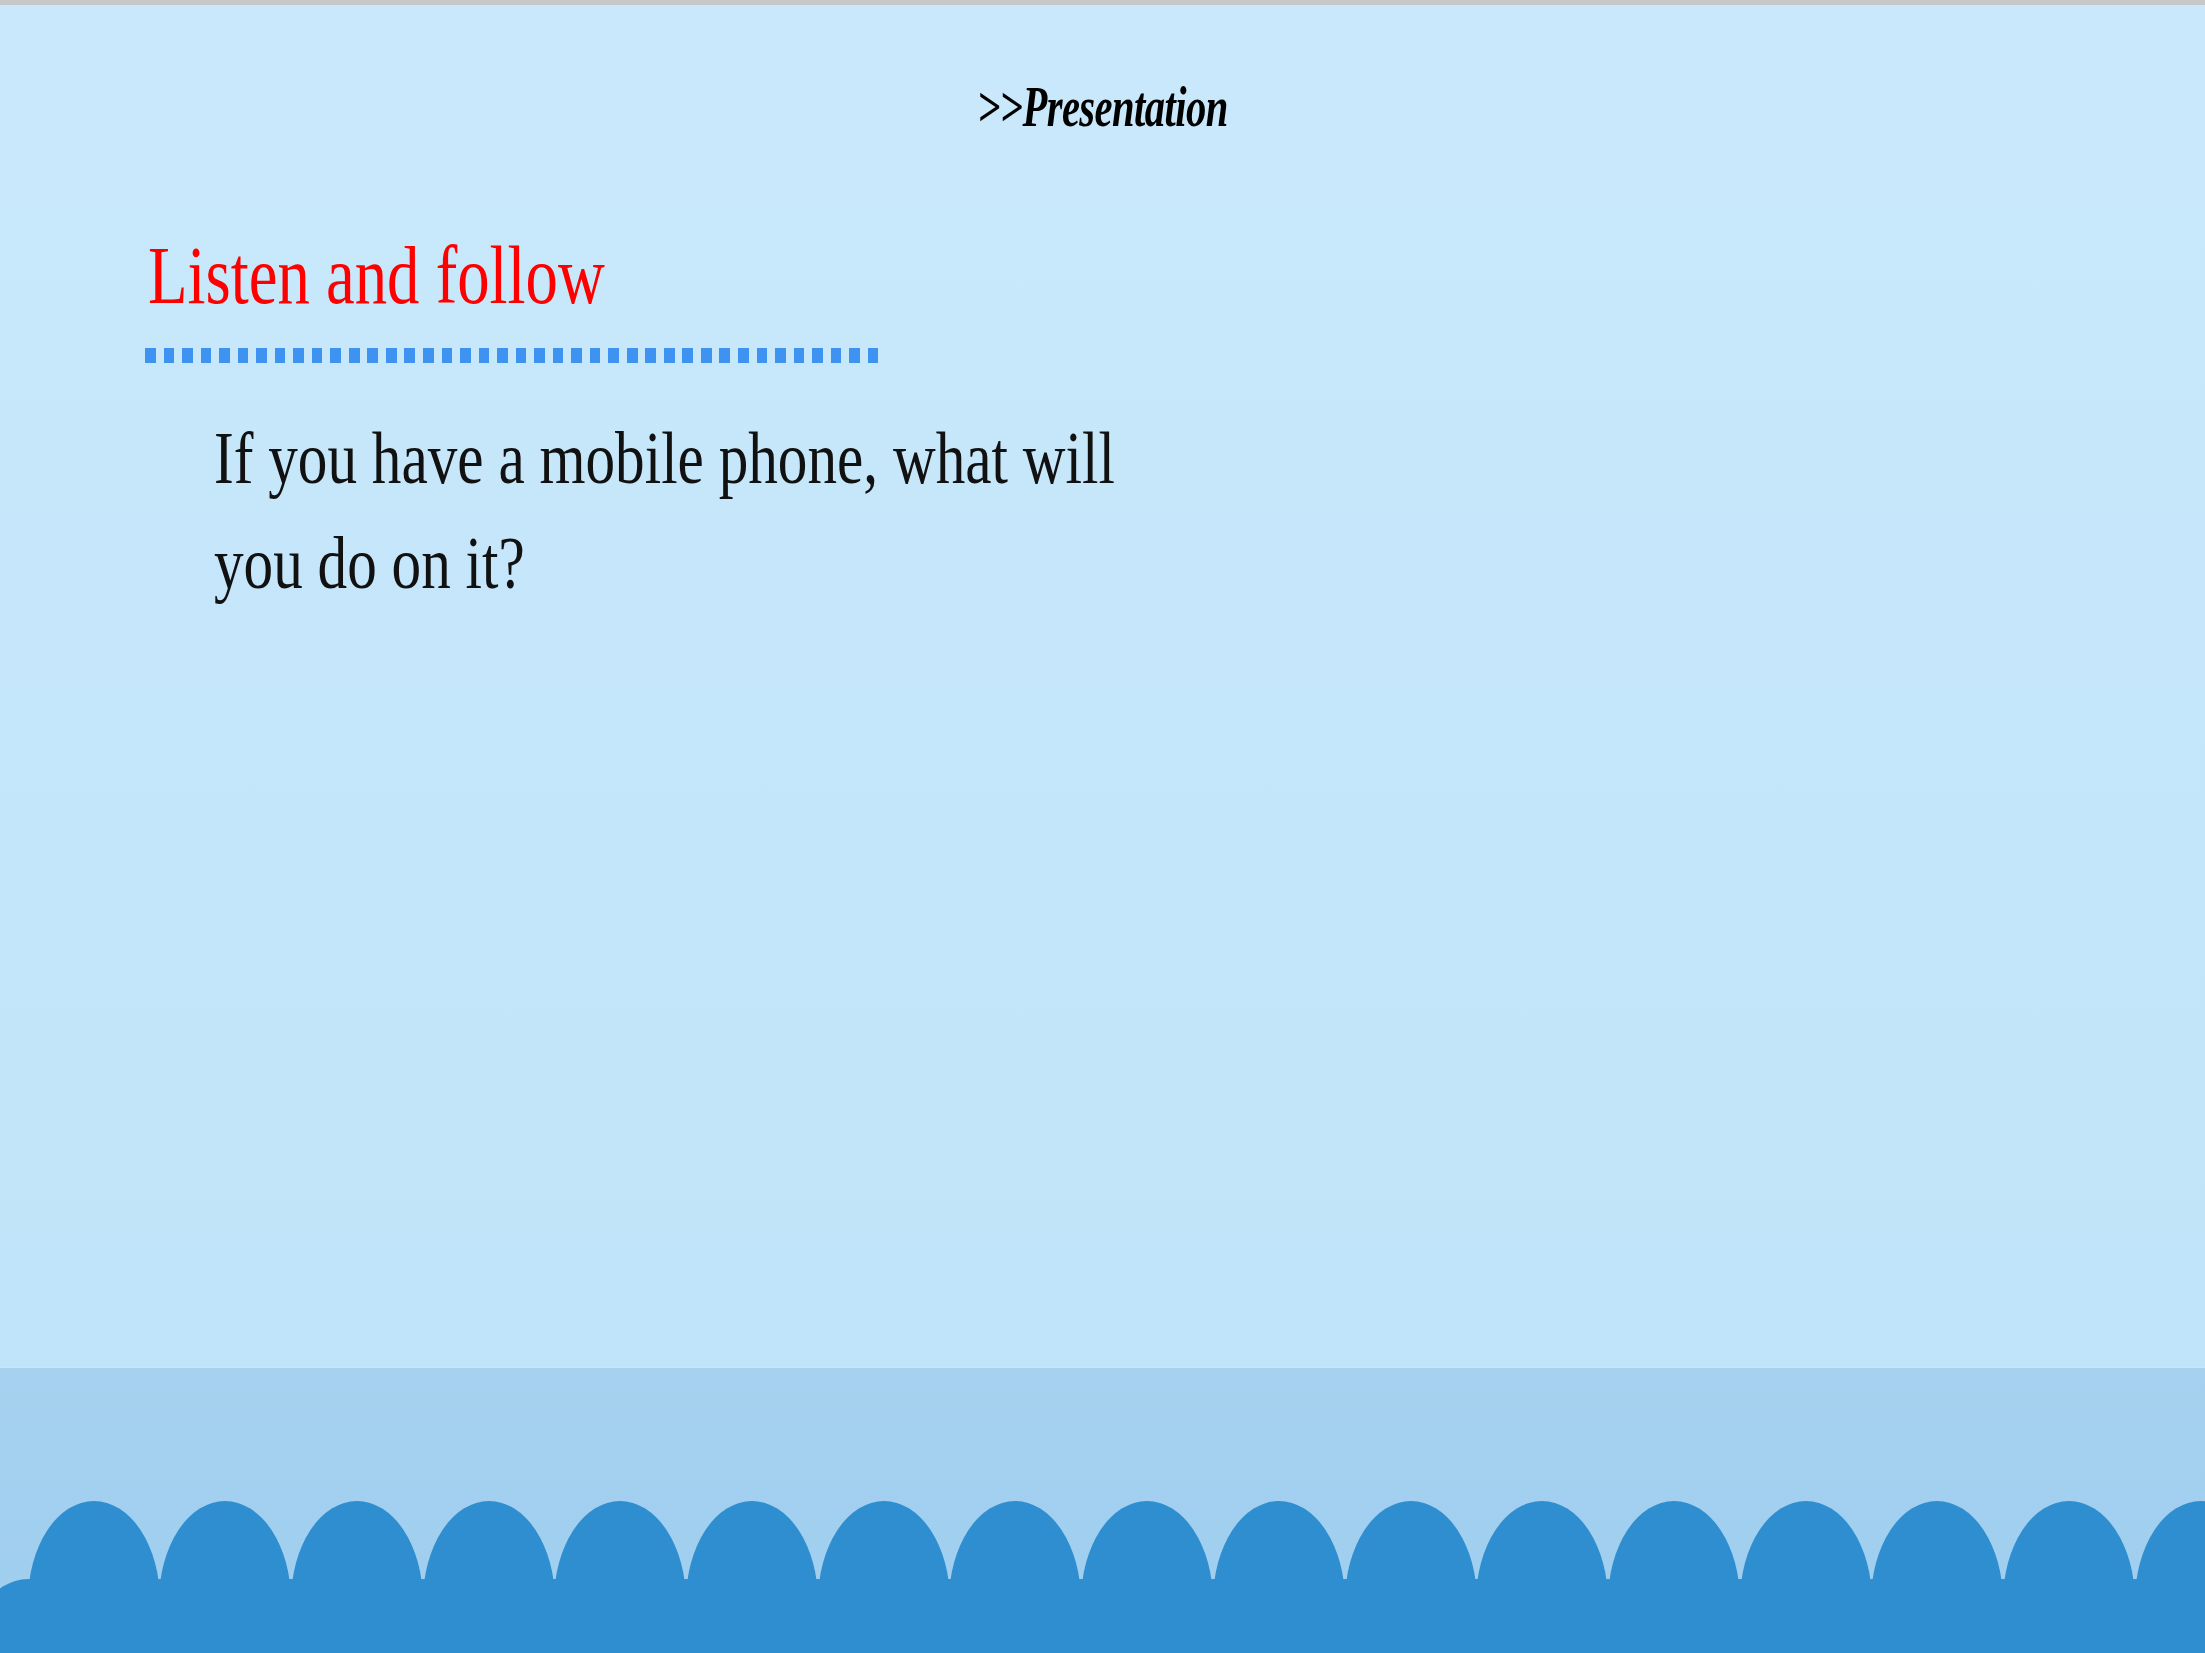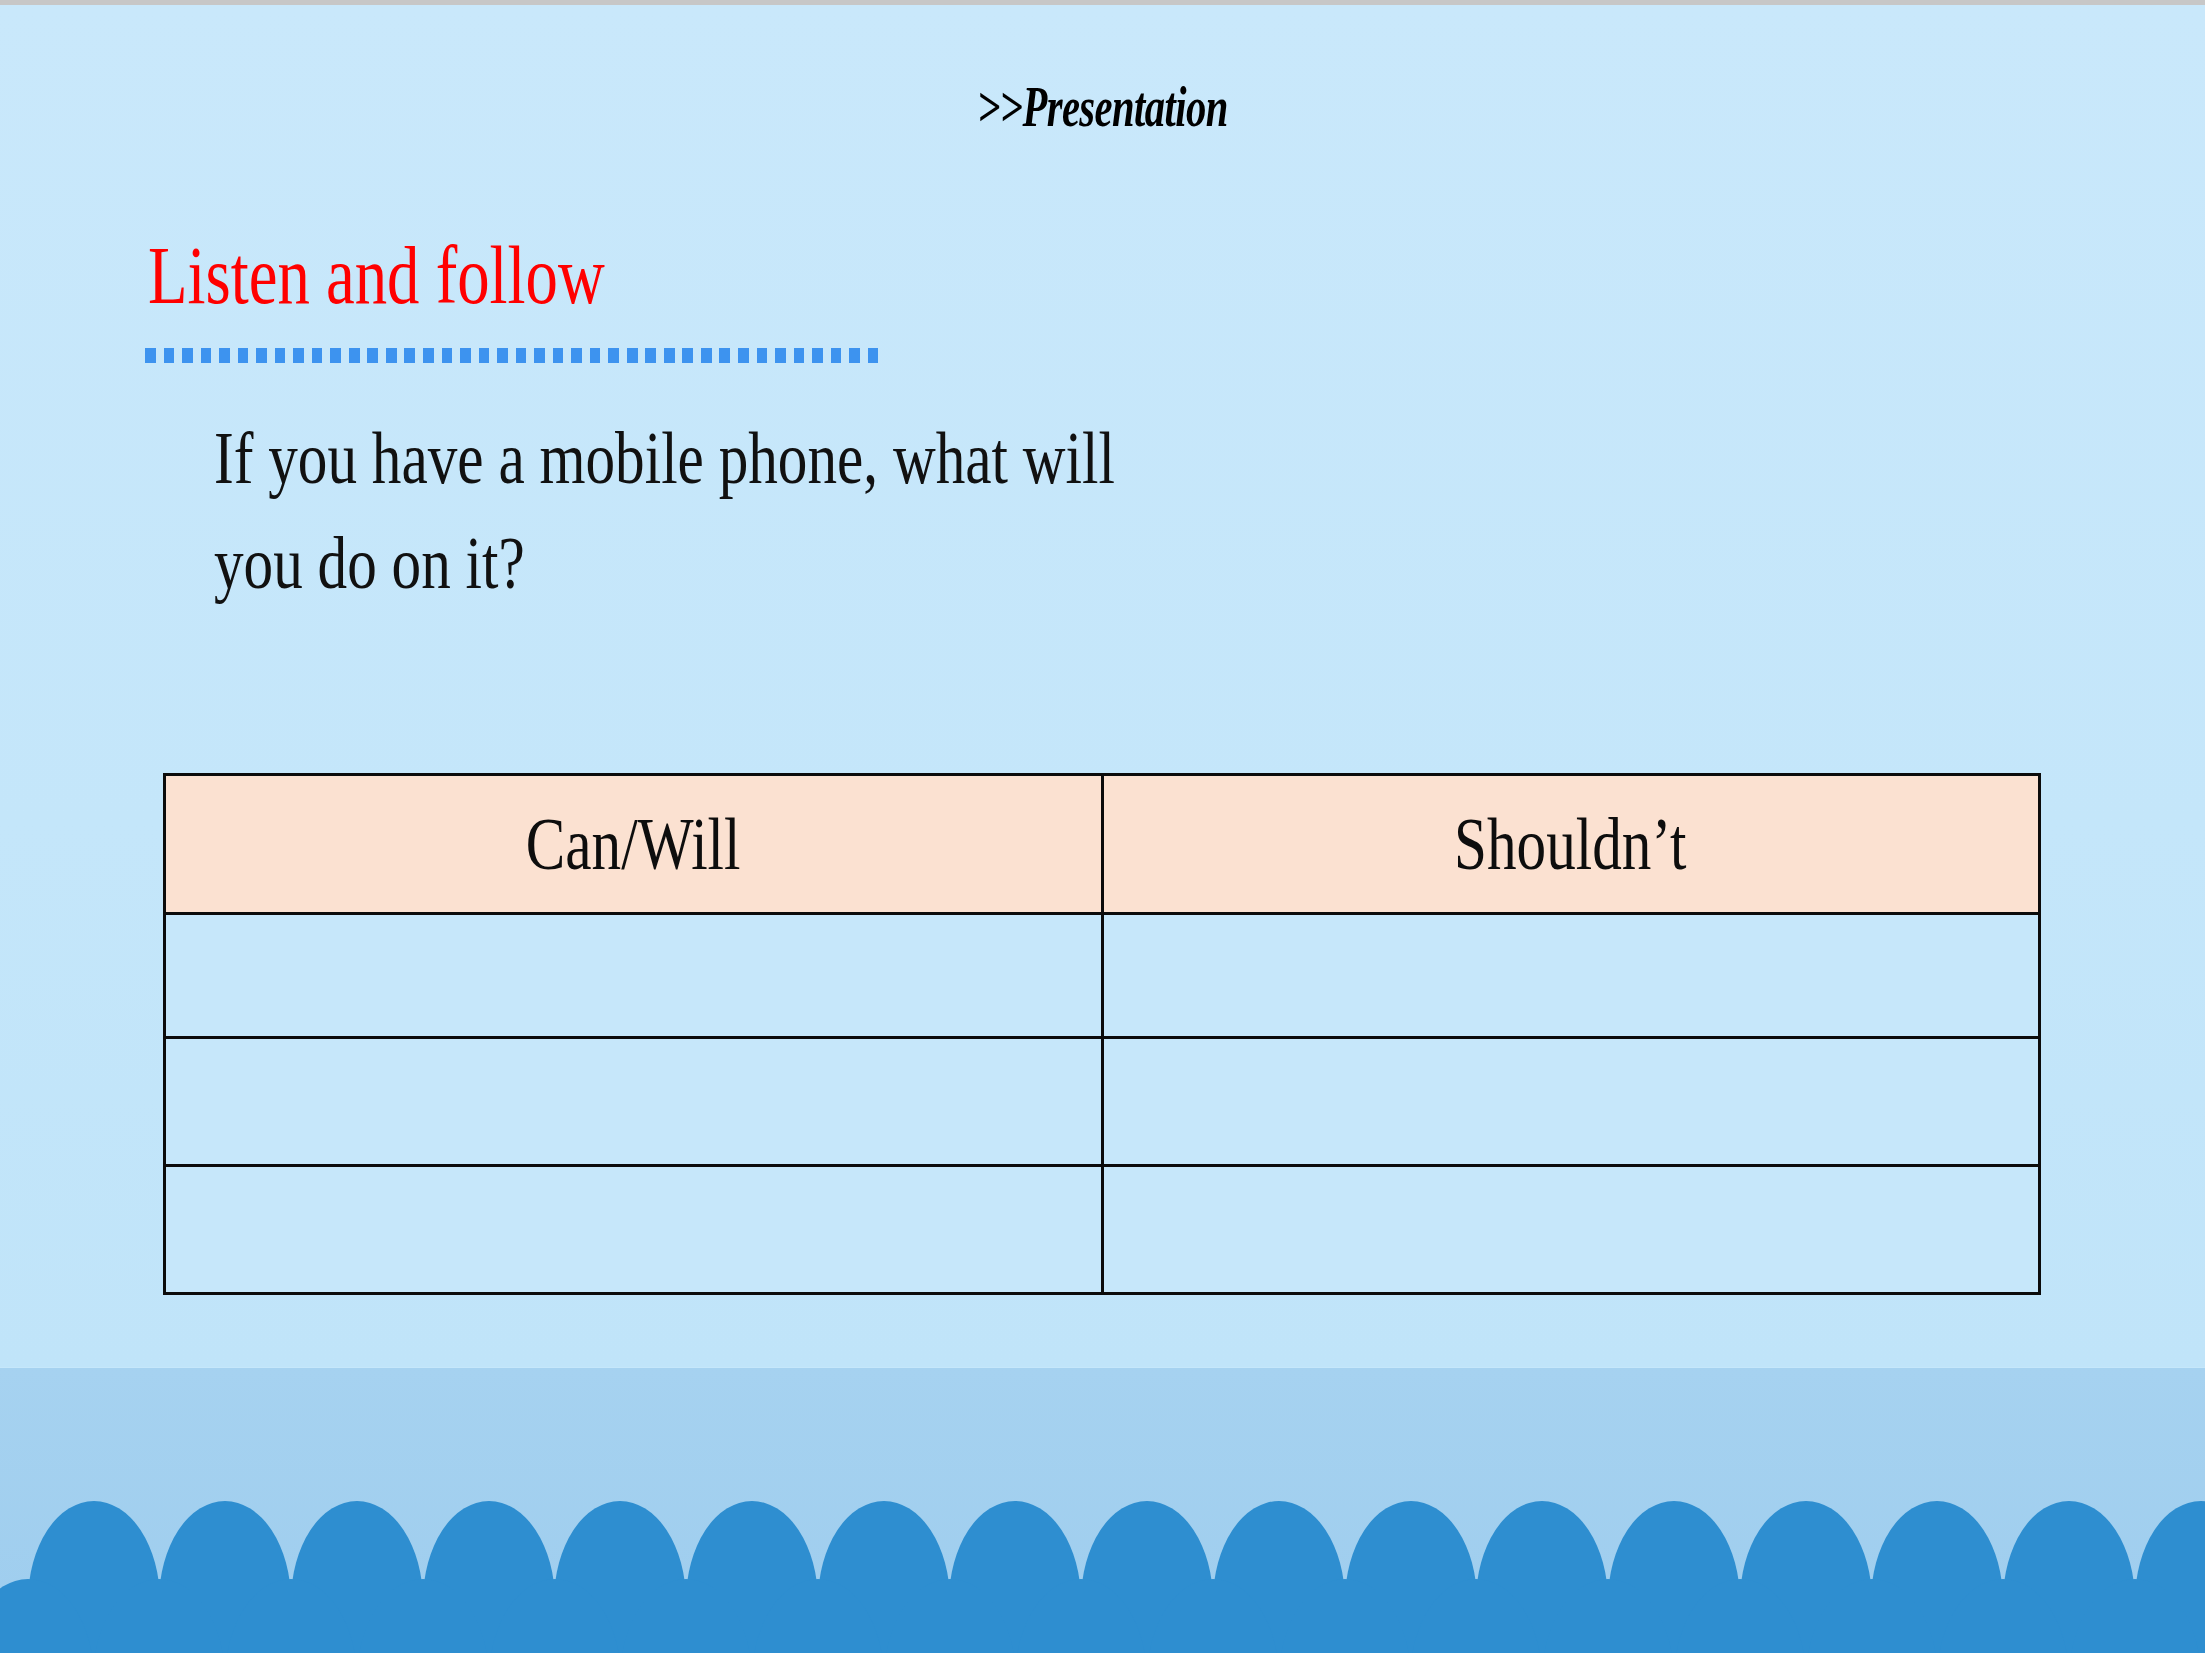--- a/index.html
+++ b/index.html
@@ -263,41 +263,15 @@
       <span class="dot" style="background: rgb(61, 147, 239);"></span>
       <span class="dot" style="background: rgb(61, 147, 239);"></span>
       <span class="dot" style="background: rgb(61, 147, 239);"></span>
     </div>
 
   <div class="question-text">
     <div>If you have a mobile phone, what will</div>
     <div>you do on it?</div>
   </div>
 
-  <table class="answer-table">
-    <thead>
-      <tr>
-        <th>
-          <span class="hdr-text">Can/Will</span>
-        </th>
-        <th>
-          <span class="hdr-text">Shouldn’t</span>
-        </th>
-      </tr>
-    </thead>
-    <tbody>
-      <tr>
-        <td></td>
-        <td></td>
-      </tr>
-      <tr>
-        <td class="row-tall"></td>
-        <td class="row-tall"></td>
-      </tr>
-      <tr>
-        <td class="row-tall"></td>
-        <td class="row-tall"></td>
-      </tr>
-    </tbody>
-  </table>
 
 </div>
 
 
 </body></html>

